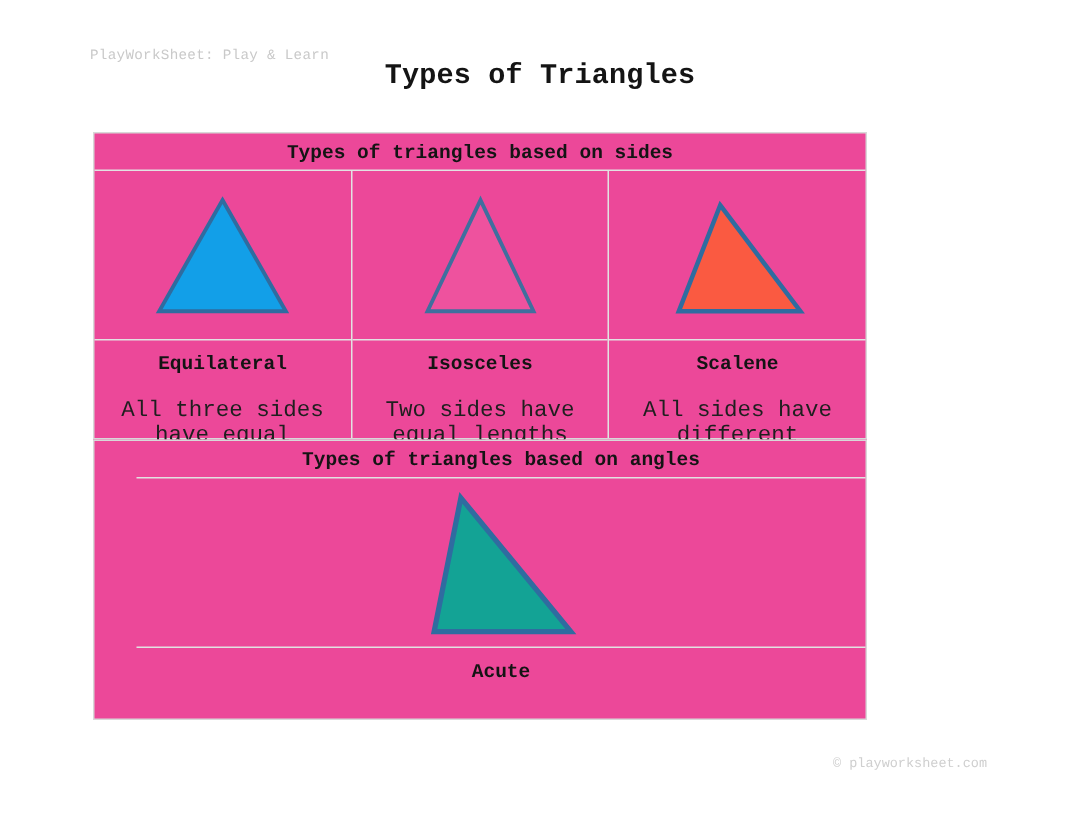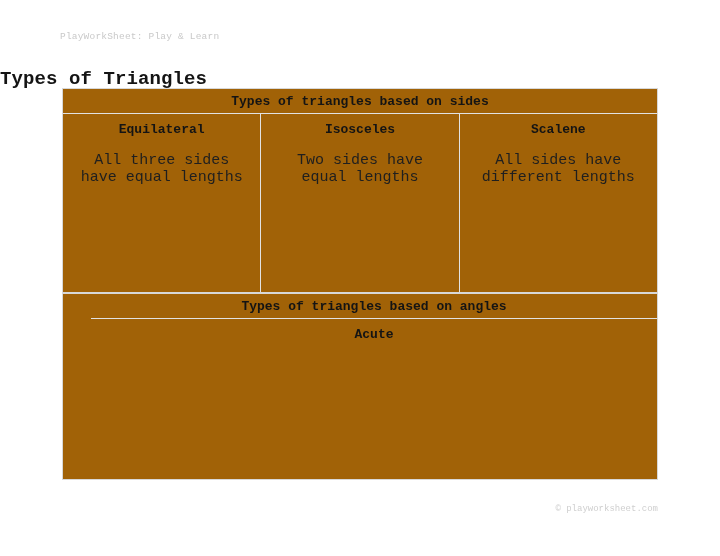--- a/index.html
+++ b/index.html
@@ -30,35 +30,35 @@
     top: 31px;
     font-size: 9.5px;
     color: #c9c9c9;
     letter-spacing: 0.2px;
     white-space: nowrap;
   }
   .page-title {
     position: absolute;
     left: 0;
     right: 0;
-    top: 68px;
-    text-align: left;
+    top: 39px;
+    text-align: center;
     font-size: 19px;
     font-weight: bold;
     color: #141414;
     letter-spacing: 0.1px;
   }
 
   
   .panel {
     position: absolute;
     left: 62px;
-    width: 596px;
+    width: 516px;
     border: 1px solid #d8d8d8;
-    background: #a16207;
+    background: #ec4899;
     box-sizing: border-box;
   }
   #panel-sides  { top: 88px;  height: 205px; }
   #panel-angles { top: 293px; height: 187px; padding-left: 28px; }
 
   .panel-header {
     height: 25px;
     line-height: 25px;
     text-align: center;
     font-size: 13px;
@@ -69,21 +69,21 @@
   }
 
   .cells {
     display: flex;
     height: calc(100% - 25px);
     box-sizing: border-box;
   }
   .cell {
     flex: 1 1 0;
     display: flex;
-    flex-direction: row;
+    flex-direction: column;
     box-sizing: border-box;
     border-right: 1px solid #e2e2e2;
     position: relative;
   }
   .cell:last-child { border-right: none; }
 
   .shape-area {
     flex: 0 0 auto;
     position: relative;
     box-sizing: border-box;

